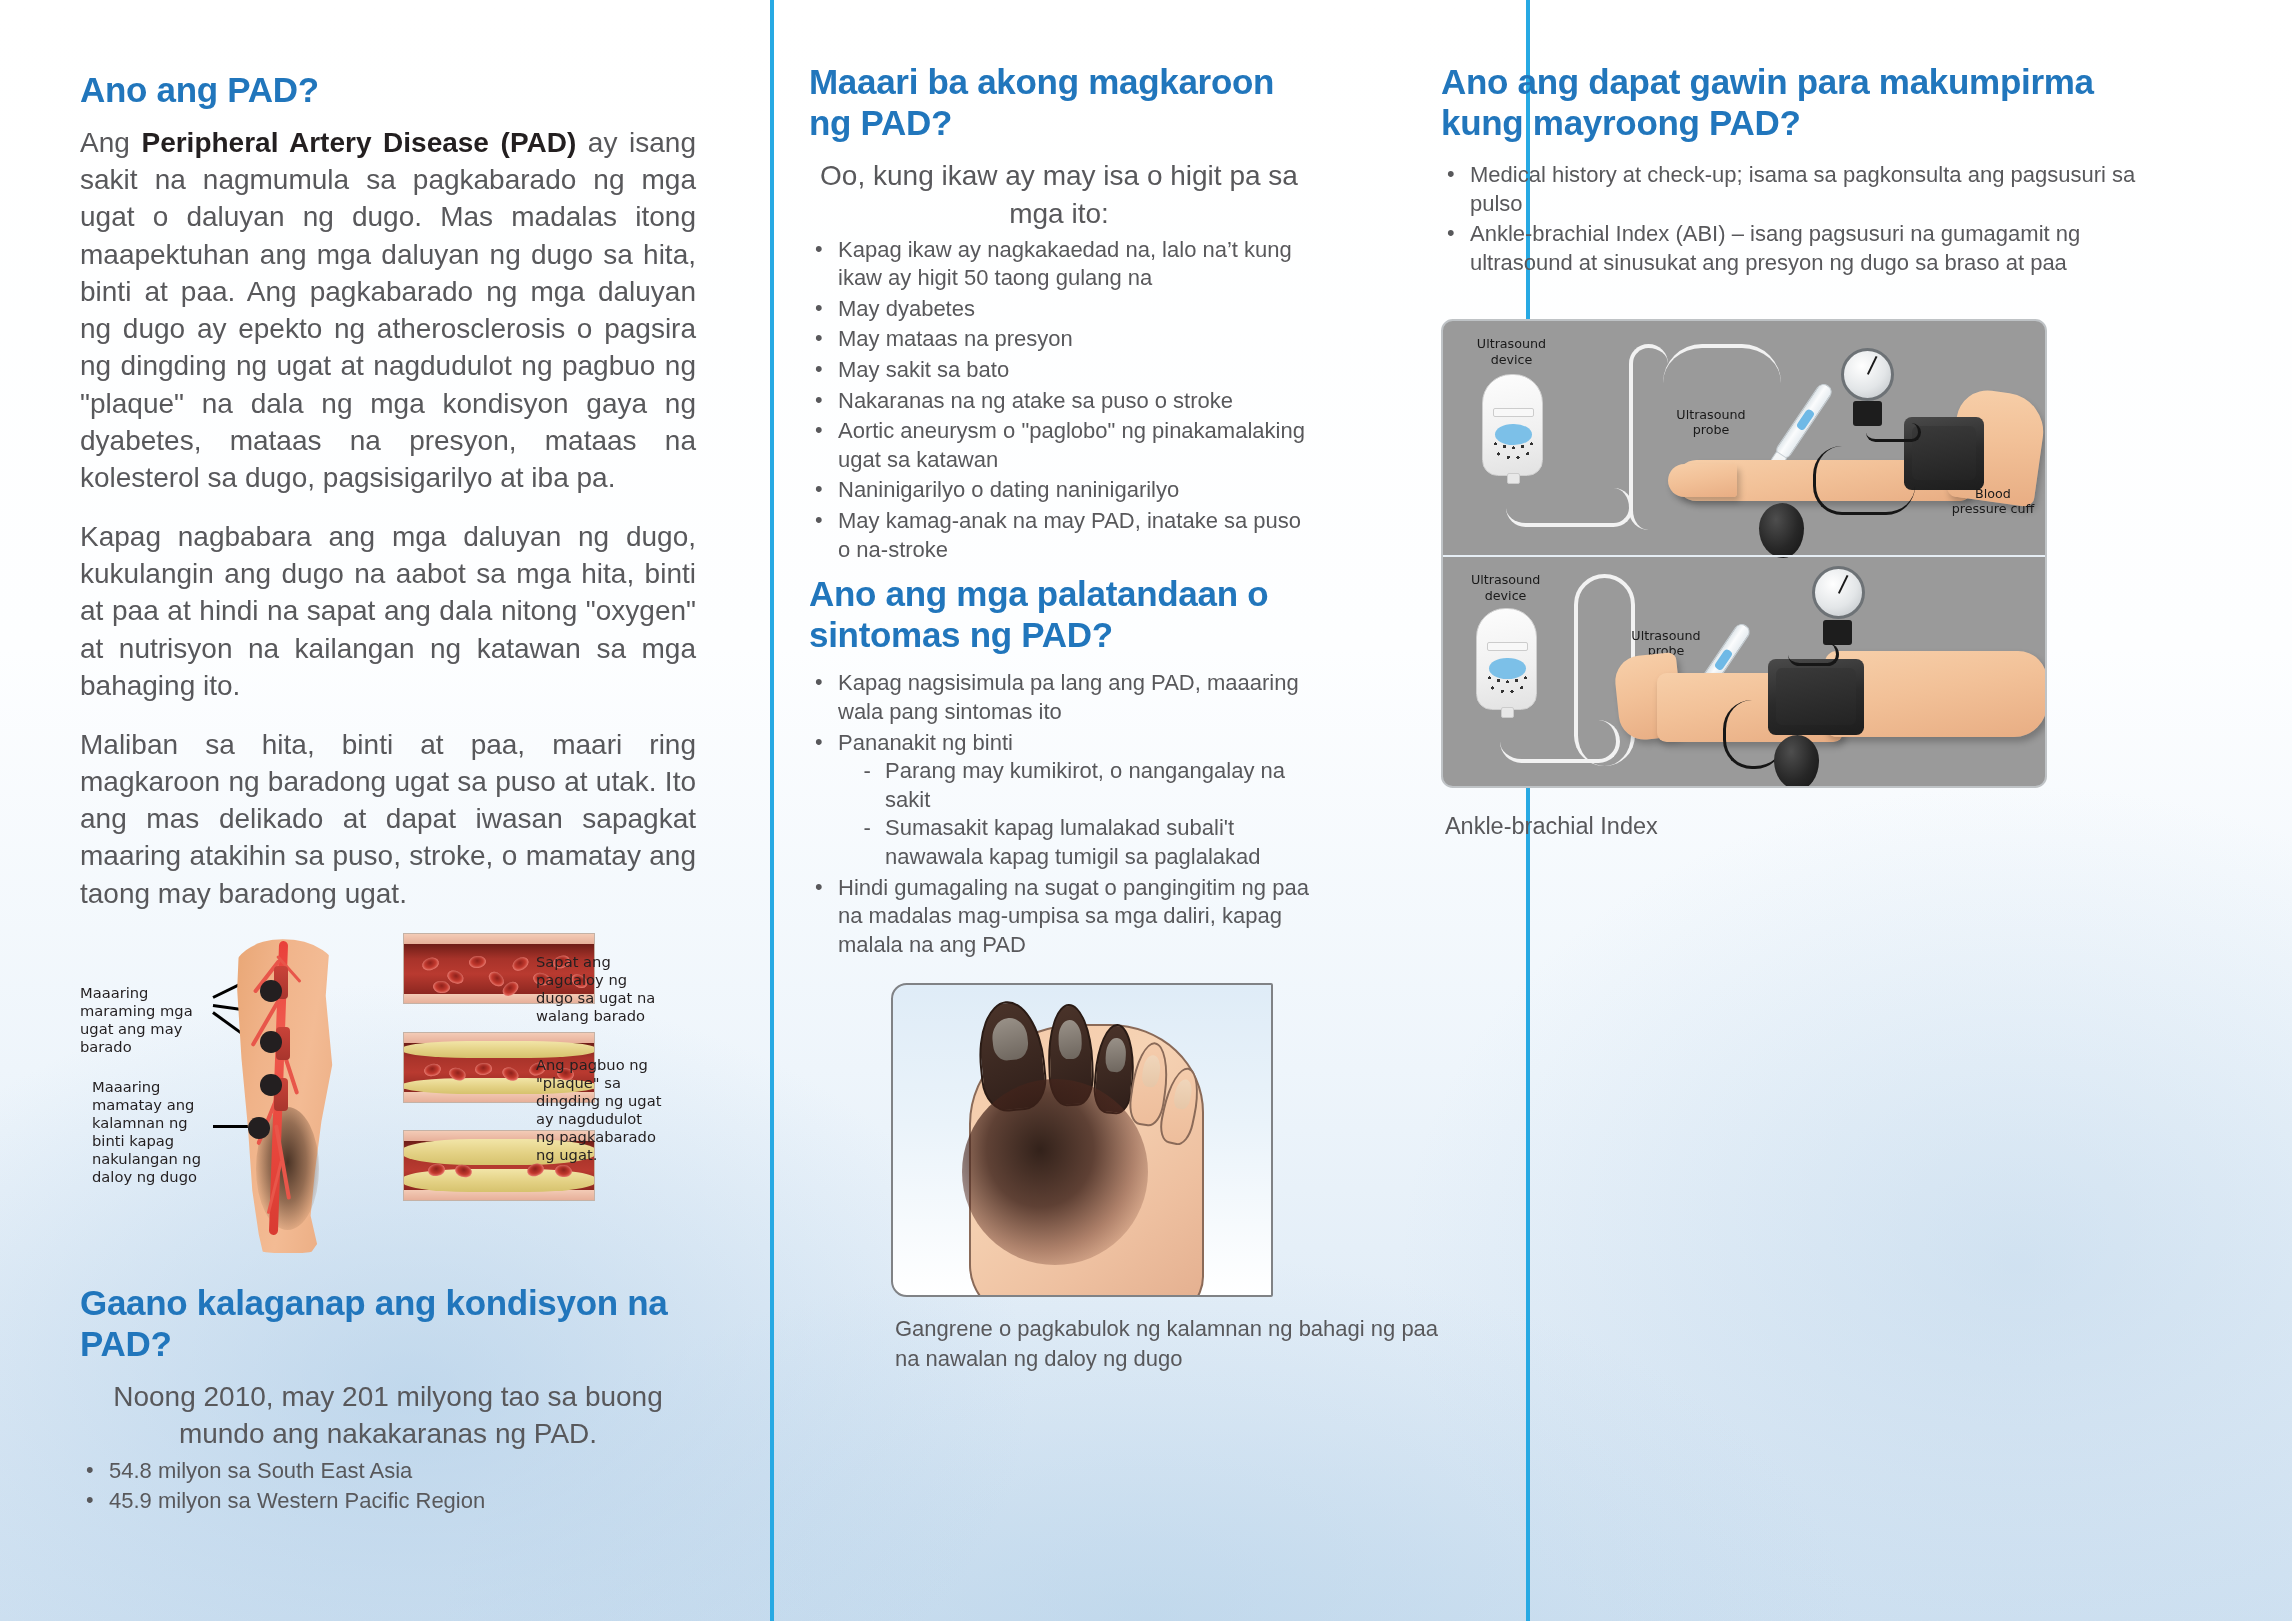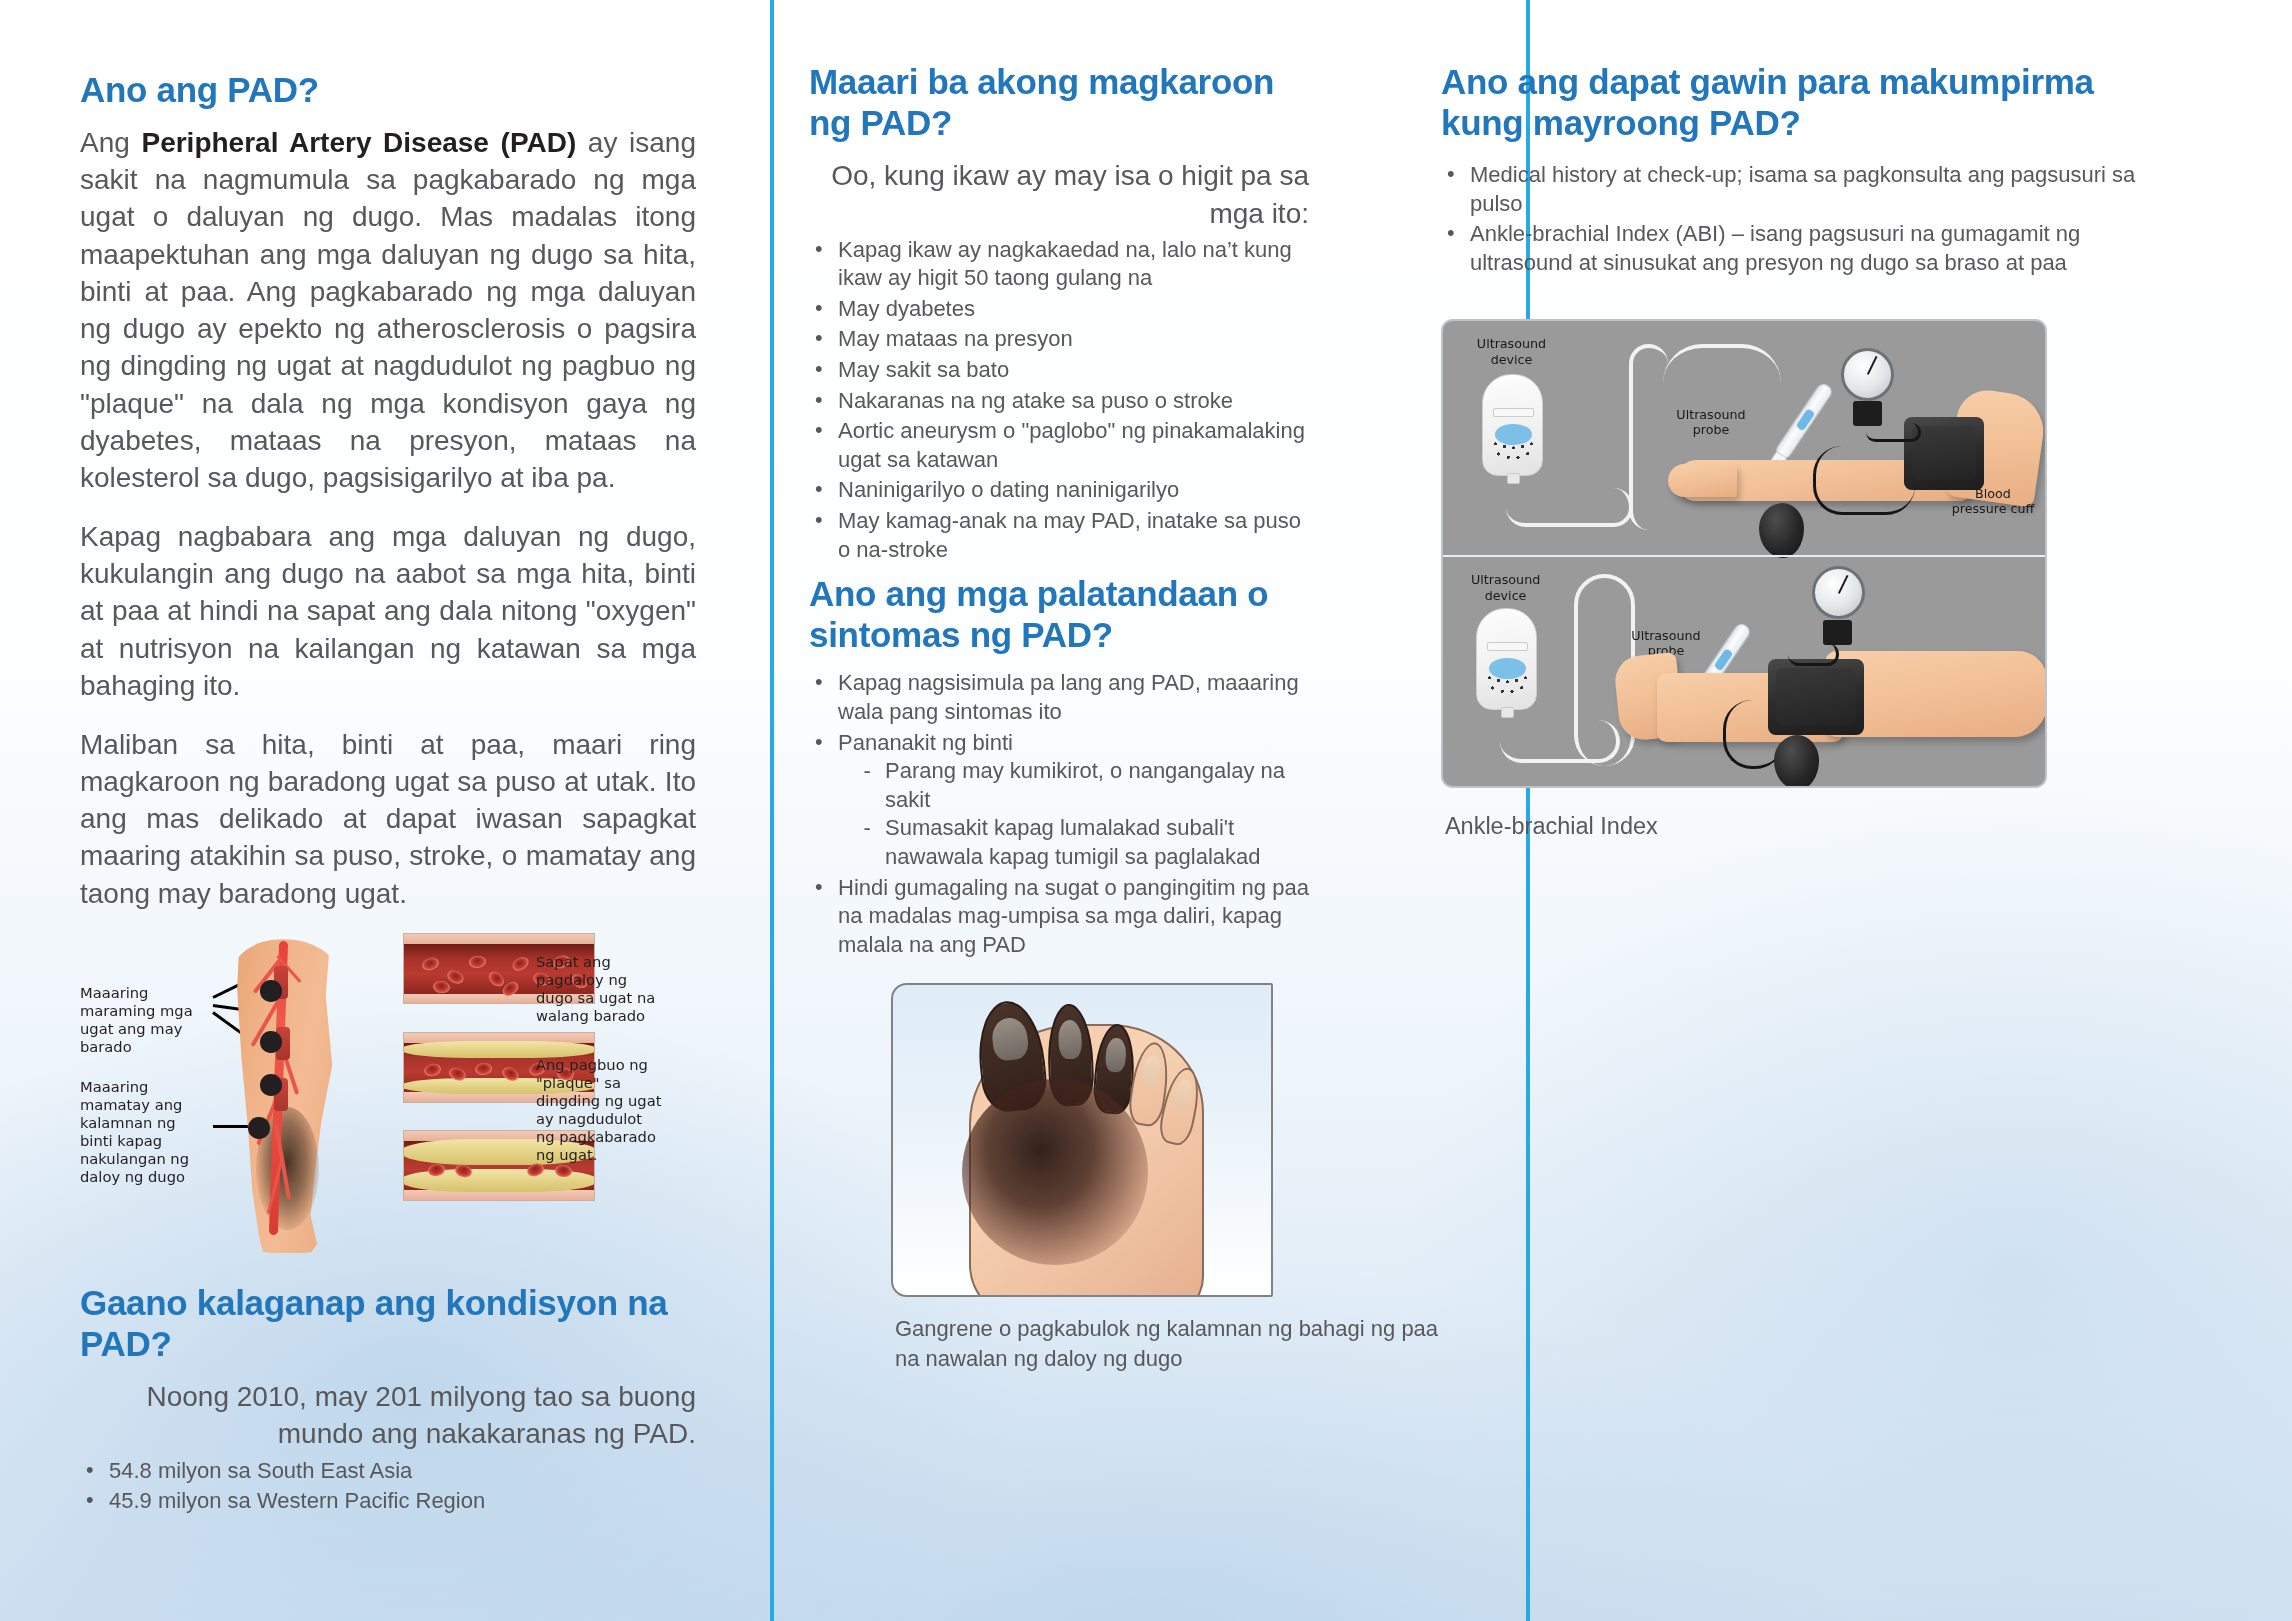--- a/index.html
+++ b/index.html
@@ -42,21 +42,21 @@
 
   p.body-text {
     font-size: 28px;
     line-height: 1.33;
     color: #58585b;
     text-align: justify;
     margin-bottom: 21.6px;
   }
   p.body-text.lead { text-align: justify; }
   p.body-text b { color: #231f20; font-weight: bold; }
-  p.body-text.no-just { text-align: right; }
+  p.body-text.no-just { text-align: center; }
 
   ul.bullets { list-style: none; margin: 0 0 5.9px 0; }
   ul.bullets > li {
     font-size: 22px;
     line-height: 1.30;
     color: #58585b;
     position: relative;
     padding-left: 29px;
     margin-bottom: 2px;
   }
@@ -79,21 +79,21 @@
 
   .leg-label {
     position: absolute;
     font-family: "DejaVu Sans", sans-serif;
     font-size: 14.7px;
     line-height: 1.22;
     color: #231f20;
     width: 129px;
   }
   .leg-label.l1 { left: 0px; top: 51px; }
-  .leg-label.l2 { left: 0px; top: 145px; }
+  .leg-label.l2 { left: 12px; top: 145px; }
   .leg-label.r1 { left: 456px; top: 19.6px; width: 127px; }
   .leg-label.r2 { left: 456px; top: 123px; width: 127px; }
 
   .leader { position: absolute; background: #000; height: 2.9px; transform-origin: left center; }
   .dot { position: absolute; width: 21.6px; height: 21.6px; border-radius: 50%; background: #231f20; }
 
   .leg-art { position: absolute; left: 137px; top: 0; width: 137px; height: 323px; }
   .leg-shape {
     position: absolute; left: 13.7px; top: 5.9px; width: 108px; height: 314px;
     background: linear-gradient(100deg, #e8a573 0%, #f0b389 30%, #f3bb94 60%, #e9a97e 100%);

